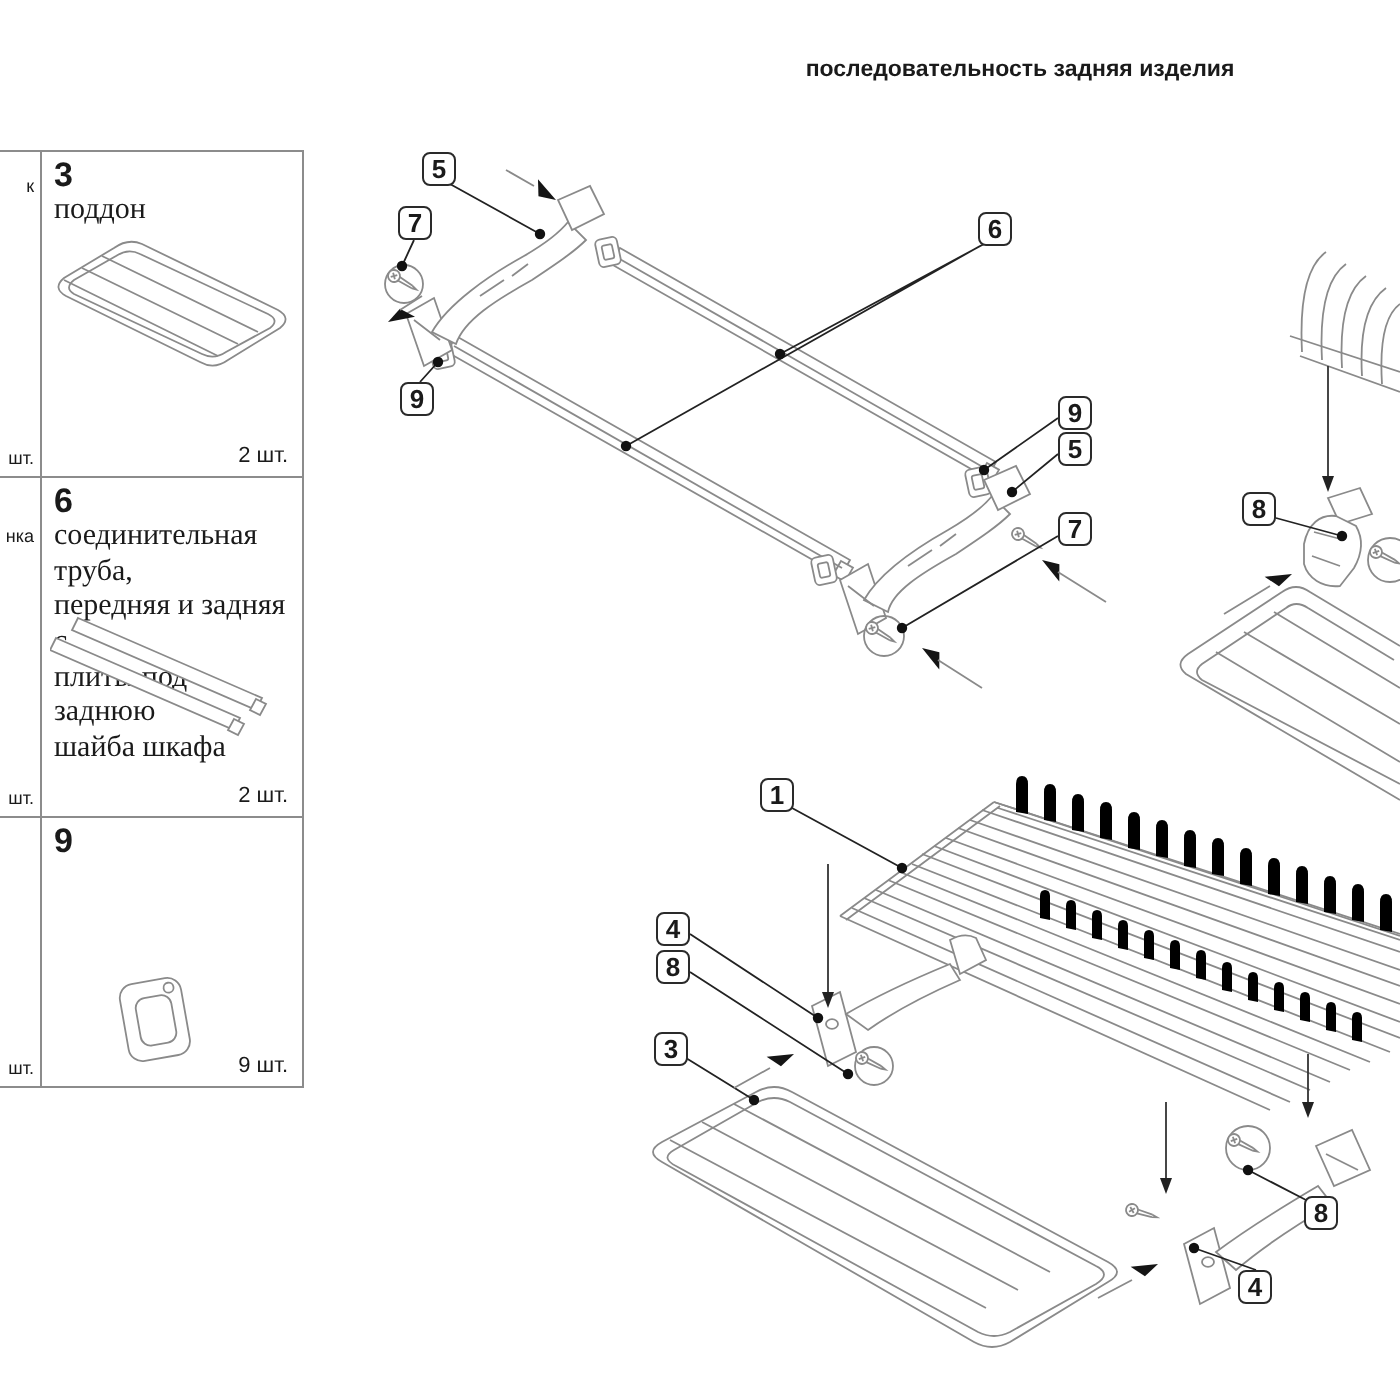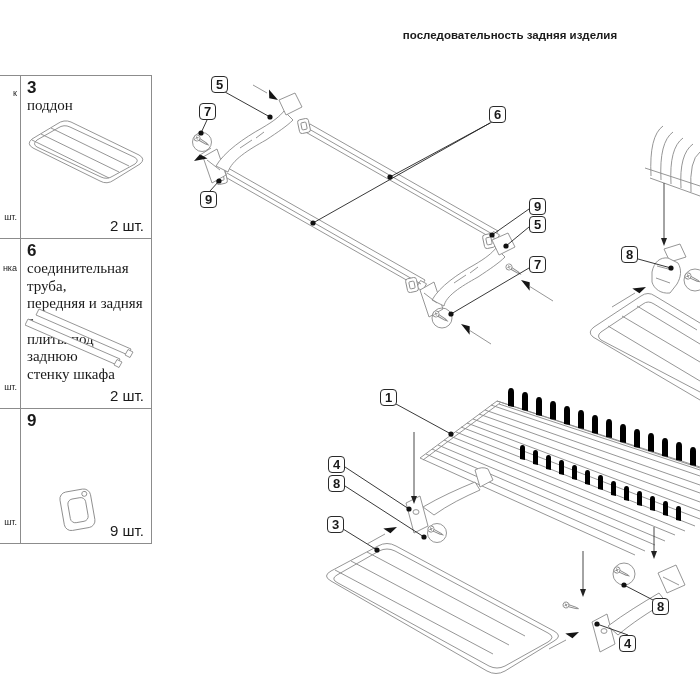--- a/index.html
+++ b/index.html
@@ -7,27 +7,27 @@
        font-family:"Liberation Sans", sans-serif;color:#1a1a1a;}
   .page-title{position:absolute;left:330px;top:29px;width:360px;text-align:center;
        font-size:11.5px;font-weight:bold;z-index:2;}
   .diagram-svg{position:absolute;left:0;top:0;width:700px;height:700px;z-index:1;}
   .parts-table{position:absolute;left:0;top:75px;width:151px;background:#fff;z-index:2;
        border-top:1px solid #8c8c8c;border-right:1px solid #8c8c8c;}
   .p-row{position:relative;border-bottom:1px solid #8c8c8c;display:flex;}
   .p-row.r1{height:162px;} .p-row.r2{height:169px;} .p-row.r3{height:134px;}
   .strip{width:20px;border-right:1px solid #8c8c8c;position:relative;font-size:9px;}
   .strip-frag{position:absolute;right:3px;}
-  .strip-qty{position:absolute;right:3px;bottom:16px;}
+  .strip-qty{position:absolute;right:3px;bottom:4px;}
   .p-cell{flex:1;position:relative;padding:3px 6px 0 6px;}
   .p-num{font-size:17px;font-weight:bold;line-height:1;}
   .p-desc{font-size:15px;line-height:1.18;margin-top:1px;font-family:Liberation Serif, serif;}
   .p-desc span{display:block;}
   .p-desc.right{padding-right:1px;}
-  .p-qty{position:absolute;right:7px;bottom:4px;font-size:15px;}
+  .p-qty{position:absolute;right:7px;bottom:4px;font-size:11px;}
   .cell-art{position:absolute;}
   .callout{position:absolute;width:17px;height:17px;box-sizing:border-box;
        border:1.4px solid #2a2a2a;border-radius:4px;background:#fff;z-index:3;
        display:flex;align-items:center;justify-content:center;
        font-size:13px;font-weight:bold;line-height:1;}
   svg{display:block;}
   .la{stroke:#8a8a8a;stroke-width:0.9;fill:none;}
   .laf{stroke:#8a8a8a;stroke-width:0.9;fill:#fff;}
 </style>
 </head>
@@ -233,21 +233,21 @@
     <div class="strip">
       <span class="strip-frag" style="top:24px">нка</span>
       <span class="strip-qty">шт.</span>
     </div>
     <div class="p-cell">
       <div class="p-num">6</div>
       <div class="p-desc right">
         <span>соединительная труба,</span>
         <span>передняя и задняя с</span>
         <span>плиты под заднюю</span>
-        <span>стенку шкафа</span>
+        <span>шайба шкафа</span>
       </div>
       <svg class="cell-art" style="left:4px;top:62px" width="122" height="80" viewBox="0 0 122 80">
         <polygon class="laf" points="14,8 106,48 103,54 11,14"></polygon>
         <polygon class="laf" points="103,48.5 108,51 105,56.5 100,54"></polygon>
         <polygon class="laf" points="3,18 95,58 92,64 0,24"></polygon>
         <polygon class="laf" points="92,58.5 97,61 94,66.5 89,64"></polygon>
       </svg>
       <div class="p-qty">2 шт.</div>
     </div>
   </div>

